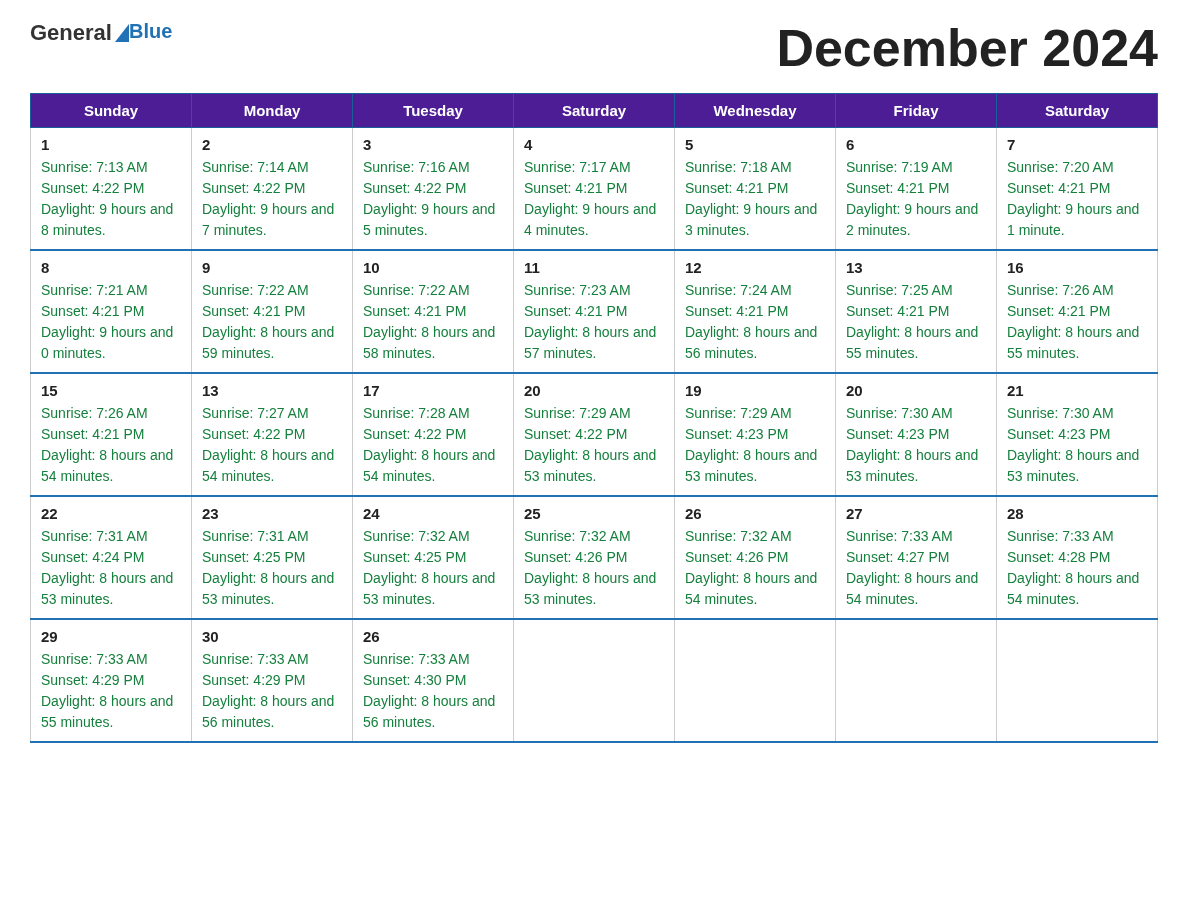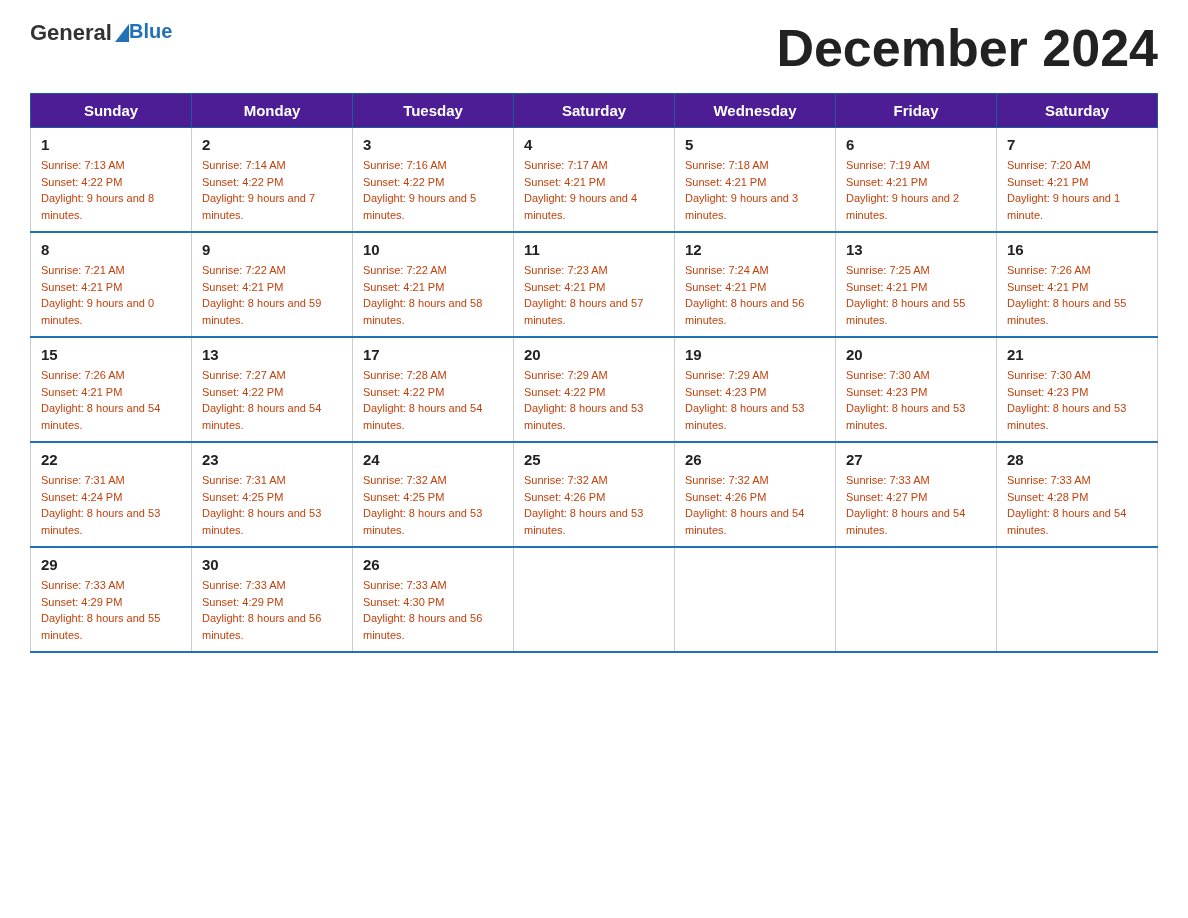--- a/index.html
+++ b/index.html
@@ -62,23 +62,23 @@
     tbody tr {
       border-bottom: 2px solid #2171b5;
     }
     .day-number {
       font-size: 15px;
       font-weight: bold;
       color: #222;
       margin-bottom: 4px;
     }
     .day-info {
-      font-size: 11px;
+      font-size: 14px;
       line-height: 1.5;
-      color: #c2410c;
+      color: #15803d;
     }
     tbody tr td:first-child {
       border-left: 1px solid #ccc;
     }
     .empty-cell {
       background: #fff;
     }
     
     .logo-triangle {
       display: inline-block;

